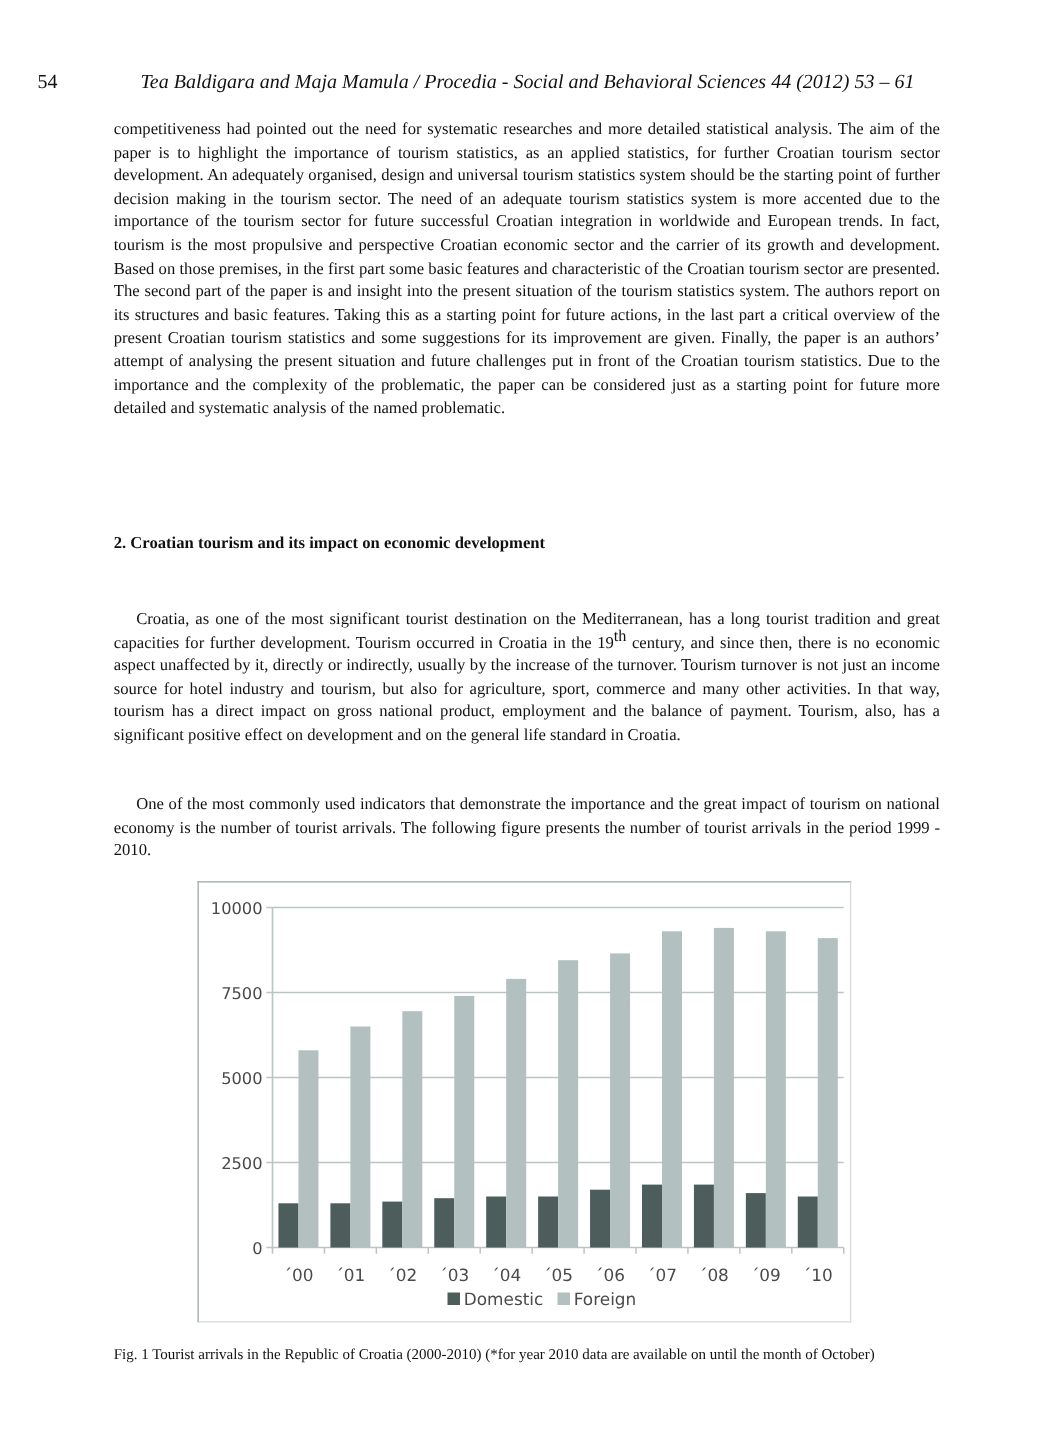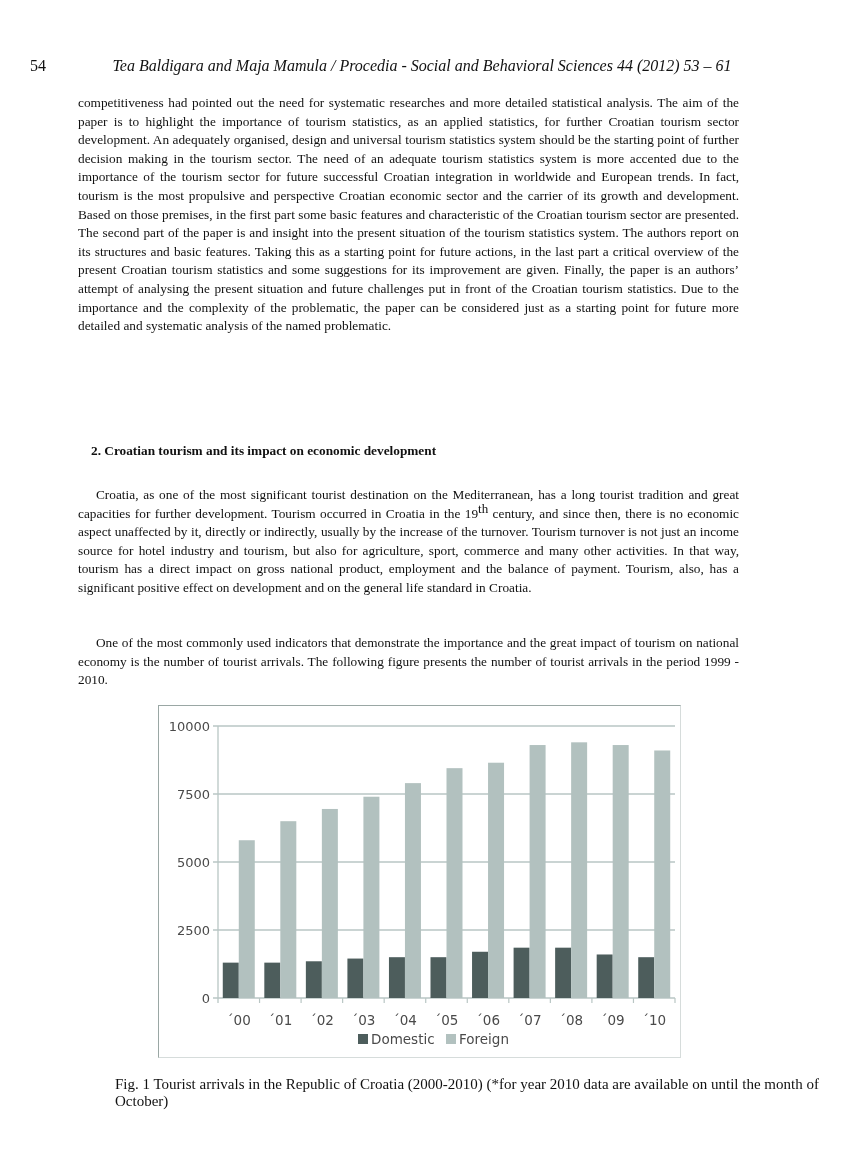--- a/index.html
+++ b/index.html
@@ -1,25 +1,25 @@
 <!DOCTYPE html>
 <html><head>
 <meta charset="utf-8">
 <style>
   html, body { margin: 0; padding: 0; background: #ffffff; }
   body { width: 846px; height: 1155px; position: relative; font-family: "Liberation Serif", serif; color: #111; overflow: hidden; }
   .header { position: absolute; top: 57px; left: 0; width: 846px; height: 16px; font-size: 16px; }
   .page-num { position: absolute; left: 30px; top: 0; }
   .running-head { position: absolute; left: 0; width: 844px; text-align: center; top: 0; font-style: italic; box-sizing: border-box; }
-  .para { position: absolute; left: 78px; width: 661px; font-size: 13.3px; line-height: 18.6px; text-align: justify; margin: 0; }
+  .para { position: absolute; left: 91px; width: 661px; font-size: 13.3px; line-height: 18.6px; text-align: justify; margin: 0; }
   .para .indent { display: inline-block; width: 18px; }
-  .heading { position: absolute; left: 91px; top: 443px; font-size: 13.3px; font-weight: bold; margin: 0; }
+  .heading { position: absolute; left: 91px; top: 426px; font-size: 13.3px; font-weight: bold; margin: 0; }
   sup { font-size: 13px; line-height: 0; vertical-align: super; }
   .chart-frame { position: absolute; left: 158px; top: 705px; width: 523px; height: 353px; border: 1px solid #9aa7a4; border-right-color: #d6dcdb; border-bottom-color: #d6dcdb; box-sizing: border-box; background: #fff; }
-  .caption { position: absolute; left: 91px; top: 1076px; font-size: 15px; margin-left: 24px; }
+  .caption { position: absolute; left: 91px; top: 1076px; font-size: 12px; }
   svg text { font-family: "DejaVu Sans", sans-serif; }
 </style>
 </head>
 <body>
 
 <div class="header">
   <span class="page-num">54</span>
   <span class="running-head">Tea Baldigara and Maja Mamula / Procedia - Social and Behavioral Sciences 44 (2012) 53 – 61</span>
 </div>
 

